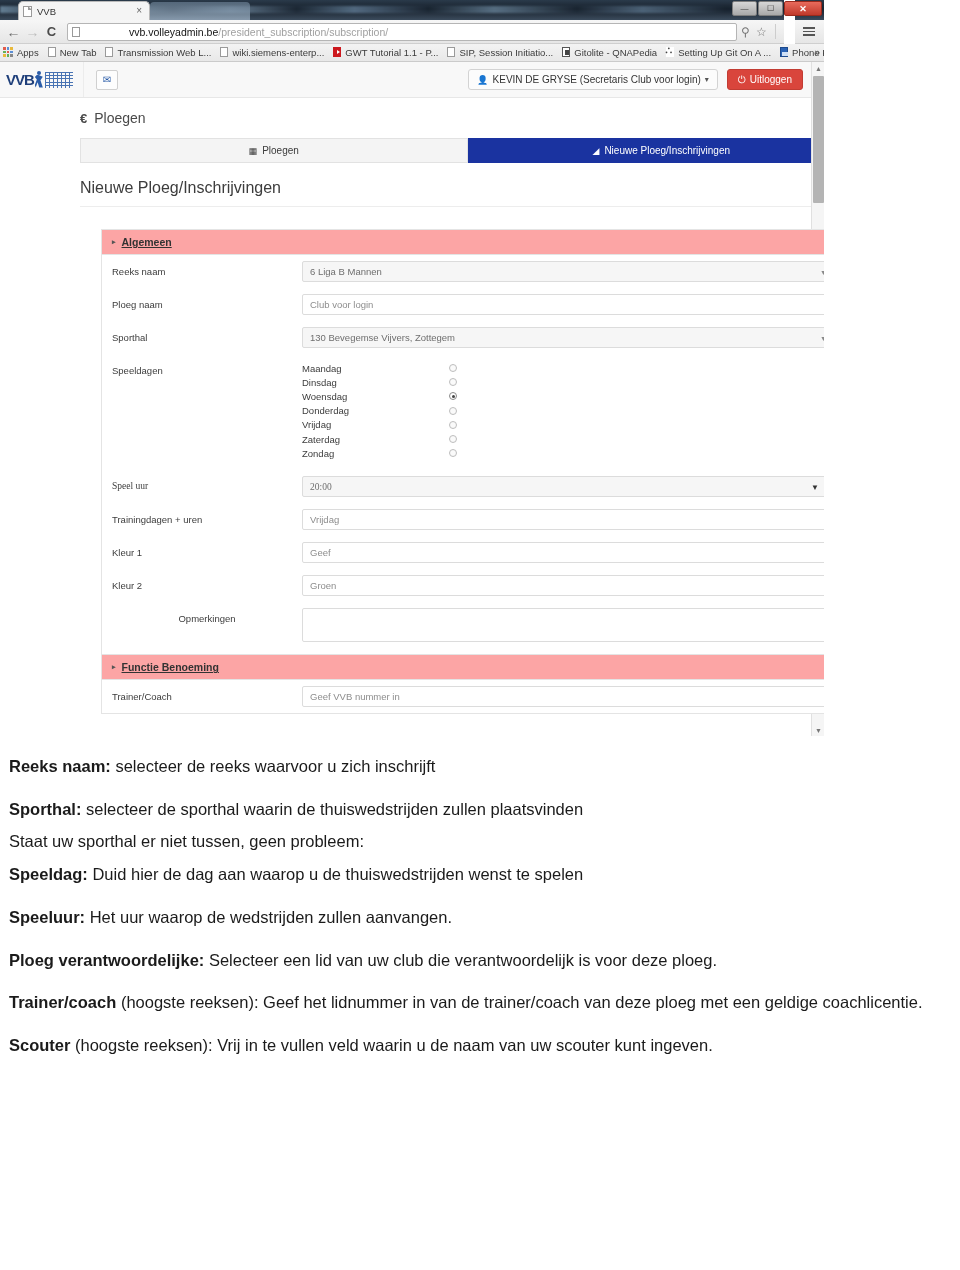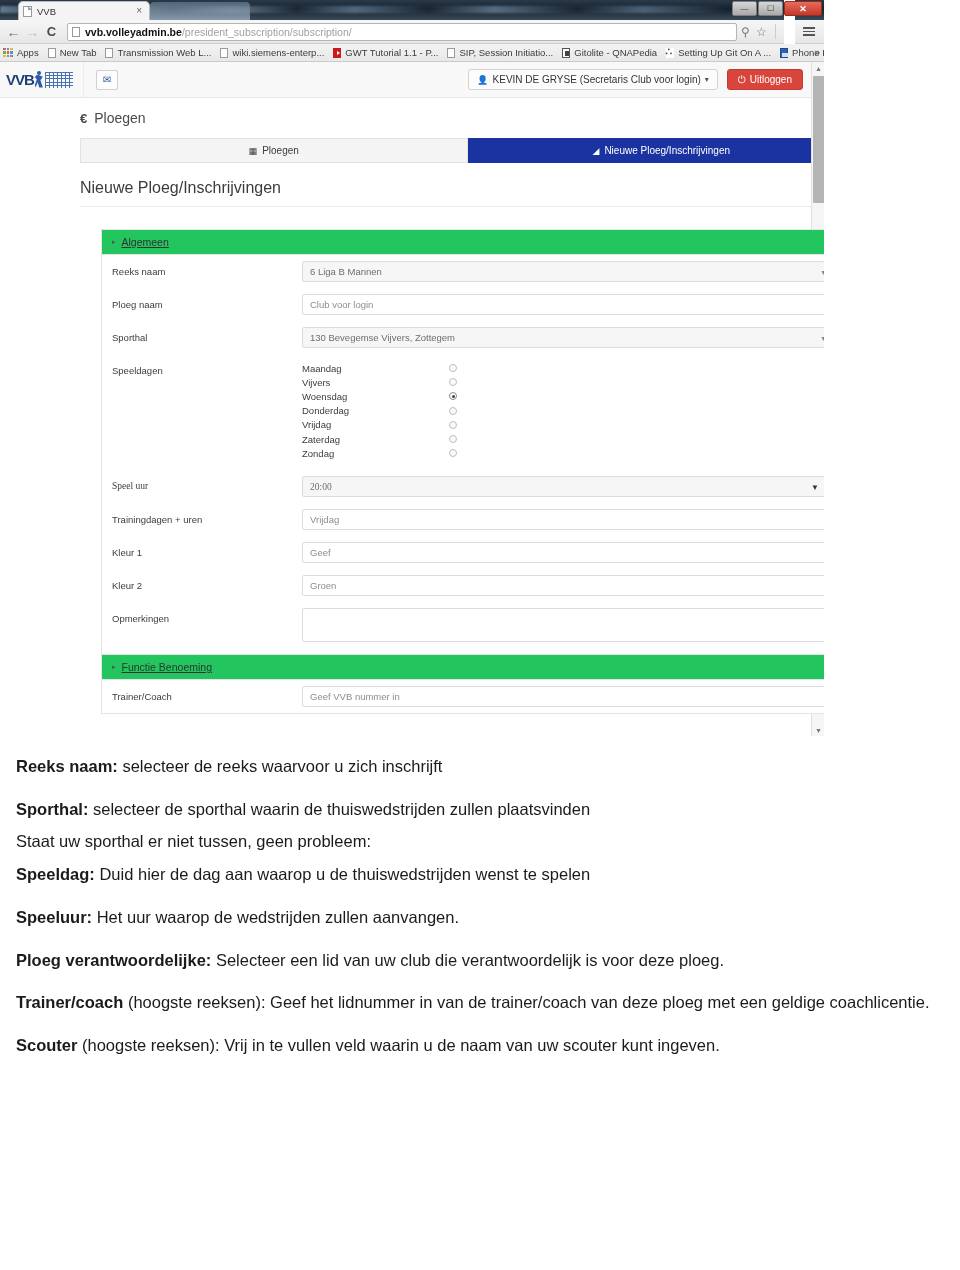--- a/index.html
+++ b/index.html
@@ -121,40 +121,40 @@
     margin: 0 4px 0 6px;
     display: flex; align-items: center;
     padding: 0 4px;
     overflow: hidden;
   }
   .omni-icon {
     width: 8px; height: 10px; border: 1px solid #9a9a9a;
     background:#fff; margin-right: 5px; flex: none;
   }
   .omni-url { font-size: 10.5px; color: #a0a0a0; white-space: nowrap; }
-  .omni-url b { color: #111; font-weight: bold; }
+  .omni-url b { color: #111; font-weight: normal; margin-left: 44px; }
   .navicons { display: flex; align-items: center; gap: 6px; padding-right: 3px; }
   .navicons .ic { font-size: 12px; color: #777; line-height: 1; }
   .navicons .ic.page { color: #c0392b; }
   .vdiv { width:1px; height:15px; background:#cdcdcd; margin:0 2px; }
   .hamburger { display:flex; flex-direction:column; gap:2px; padding:0 2px; }
   .hamburger span { display:block; width:12px; height:1.6px; background:#555; }
 
   
   .bookmarks {
     height: 18px;
     background: linear-gradient(to bottom,#f3f3f3,#e8e8e8);
     border-bottom: 1px solid #cbcbcb;
     display: flex; align-items: center;
     padding: 0 3px;
     font-size: 9.5px; color: #3a3a3a;
     overflow: hidden;
     position: relative;
   }
-  .bm { display:flex; align-items:center; margin-right: 9px; white-space: nowrap; }
+  .bm { display:flex; align-items:flex-start; margin-right: 9px; white-space: nowrap; }
   .bm-ico {
     width: 8px; height: 10px; border:1px solid #9a9a9a; background:#fff;
     margin-right: 4px; flex:none;
   }
   .bm-ico.apps {
     border:none; background:none; width:10px; height:10px;
     display:grid; grid-template-columns: repeat(3,2.6px); grid-template-rows: repeat(3,2.6px);
     gap:1px;
   }
   .bm-ico.apps i { display:block; width:2.6px; height:2.6px; background:#e25c4b; }
@@ -302,25 +302,25 @@
 
   
   .form-panel {
     margin: 22px 0 0 101px;
     width: 745px;
     background:#fff;
     border:1px solid #e4e4e4;
     position:relative;
   }
   .fieldset-head {
-    background: #22c55e;
+    background: #fca5a5;
     border-bottom: 1px solid #e4e4e4;
     padding: 6px 10px;
     font-size: 10.5px; color:#333;
-    display:flex; align-items:center; gap:6px;
+    display:flex; align-items:center; gap:6px;font-weight:bold;
   }
   .fs-caret { font-size:7px; color:#555; }
   .fs-label { text-decoration: underline; }
 
   .frow {
     display:flex;
     padding: 6px 10px 6px 10px;
     align-items: flex-start;
   }
   .flabel {
@@ -382,21 +382,21 @@
     position:absolute; right:-1px; top:-1px; bottom:-1px; width:1px;
     background:#e4e4e4;
   }
 
   
   .doc {
     padding: 16px 22px 0 8px;
     color: #1b1b1b;
   }
   .doc p {
-    margin: 0 0 6px 8px;
+    margin: 0 0 6px 1px;
     font-size: 16.5px;
     line-height: 1.62;
     font-family: "Liberation Sans", sans-serif;
   }
   .doc p.gap { margin-bottom: 16px; }
   .doc b { font-weight: bold; }
 </style>
 </head>
 <body>
 
@@ -575,21 +575,21 @@
 
         <div class="frow">
           <div class="flabel">Speeldagen</div>
           <div class="fctl">
             <div class="daylist">
               <div class="dayrow">
                 <span class="dayname">Maandag</span>
                 <span class="radio"></span>
               </div>
               <div class="dayrow">
-                <span class="dayname">Vijvers</span>
+                <span class="dayname">Dinsdag</span>
                 <span class="radio"></span>
               </div>
               <div class="dayrow">
                 <span class="dayname">Woensdag</span>
                 <span class="radio on"></span>
               </div>
               <div class="dayrow">
                 <span class="dayname">Donderdag</span>
                 <span class="radio"></span>
               </div>
@@ -639,21 +639,21 @@
 
         <div class="frow">
           <div class="flabel">Kleur 2</div>
           <div class="fctl">
             <div class="inp">
               <span>Groen</span>
             </div>
           </div>
         </div>
 
-        <div class="frow" style="padding-bottom:12px;">
+        <div class="frow" style="padding-bottom:12px;text-align:center;">
           <div class="flabel">Opmerkingen</div>
           <div class="fctl">
             <div class="ta"></div>
           </div>
         </div>
 
         <div class="fieldset-head" style="border-top:1px solid #e4e4e4;">
           <span class="fs-caret">▸</span>
           <span class="fs-label">Functie Benoeming</span>
         </div>

